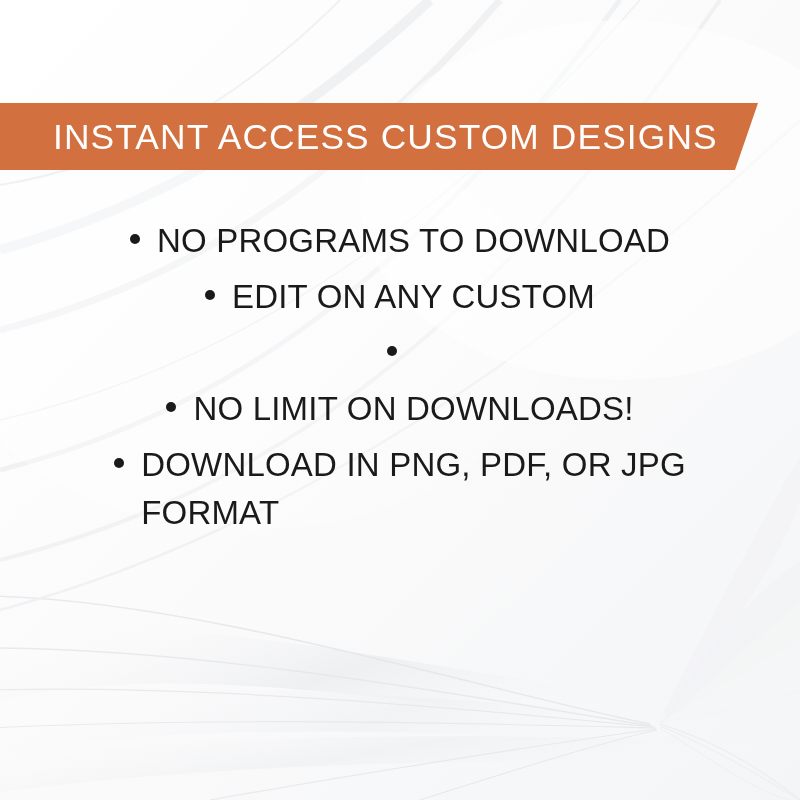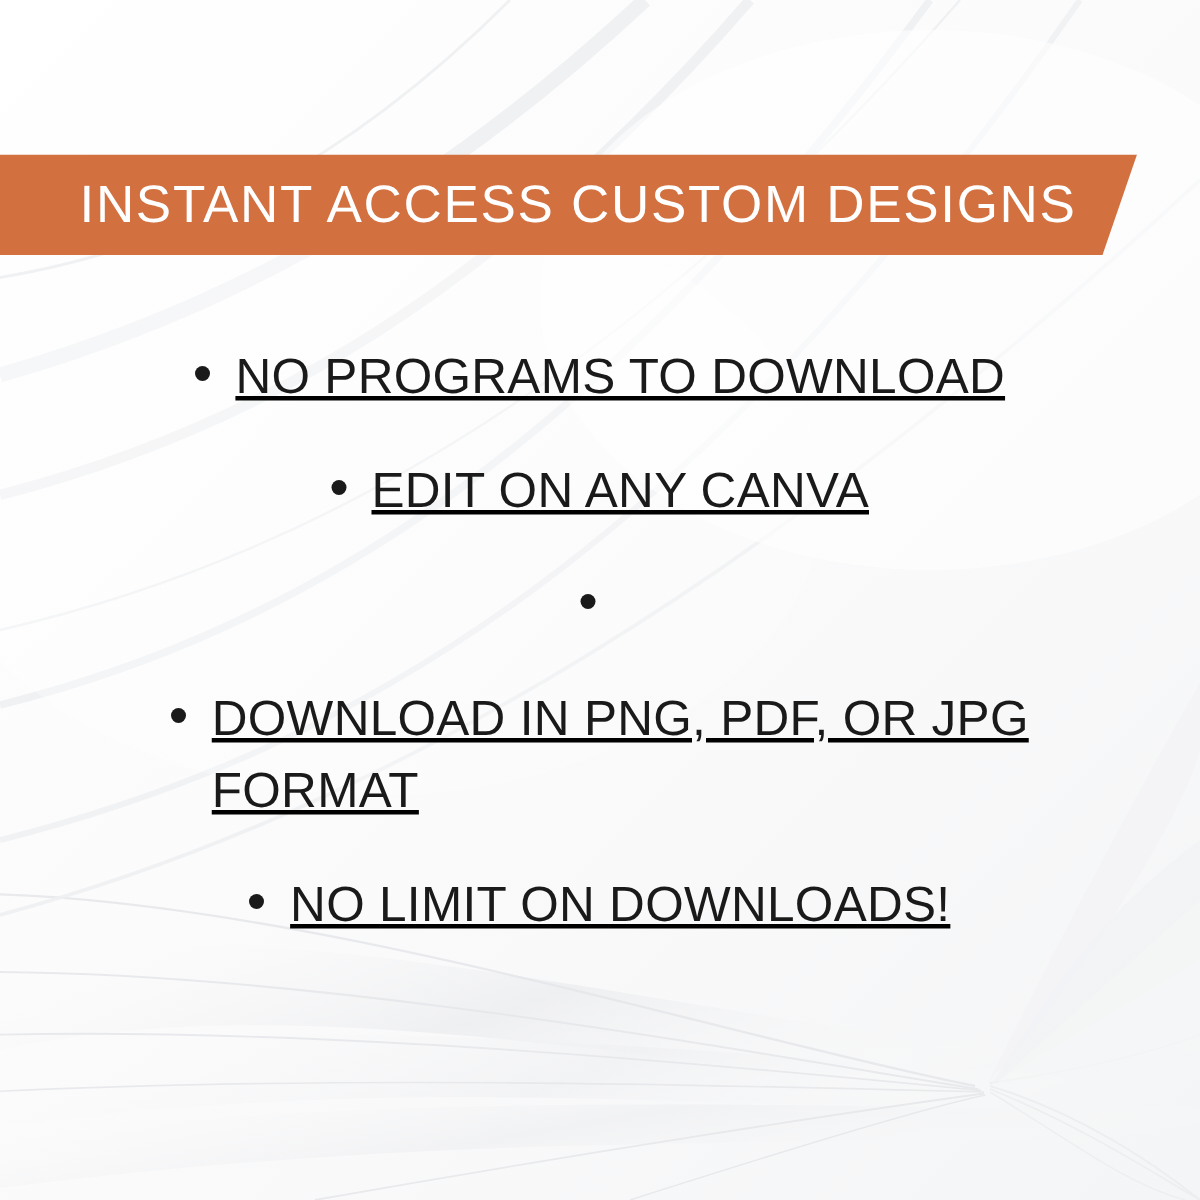--- a/index.html
+++ b/index.html
@@ -77,24 +77,23 @@
     margin: 0;
     padding: 0;
     display: flex;
     flex-direction: column;
     align-items: center;
   }
   .bullet-row {
     display: flex;
     align-items: flex-start;
     justify-content: flex-start;
-    margin: 14px;
+    margin: 4px;
     padding: 0;
     height: 48px;
-    text-decoration: underline;
   }
   .bullet-row.wrapped {
     height: 96px;
     align-items: flex-start;
   }
   .bullet-dot {
     flex: 0 0 auto;
     width: 10px;
     height: 10px;
     border-radius: 50%;
@@ -194,33 +193,33 @@
 
     <li class="bullet-row">
       <span class="bullet-dot"></span>
       <span class="bullet-text">NO PROGRAMS TO DOWNLOAD</span>
     </li>
 
 
 
     <li class="bullet-row">
       <span class="bullet-dot"></span>
-      <span class="bullet-text">EDIT ON ANY CANVA</span>
-    </li>
-
-    <li class="bullet-row">
-      <span class="bullet-dot"></span>
+      <span class="bullet-text">EDIT ON ANY CUSTOM</span>
+    </li>
+
+    <li class="bullet-row">
+      <span class="bullet-dot"></span>
+    </li>
+
+    <li class="bullet-row">
+      <span class="bullet-dot"></span>
+      <span class="bullet-text">NO LIMIT ON DOWNLOADS!</span>
     </li>
 
     <li class="bullet-row wrapped">
       <span class="bullet-dot"></span>
       <span class="bullet-text">DOWNLOAD IN PNG, PDF, OR JPG
 FORMAT</span>
     </li>
 
-    <li class="bullet-row">
-      <span class="bullet-dot"></span>
-      <span class="bullet-text">NO LIMIT ON DOWNLOADS!</span>
-    </li>
-
   </ul>
 
 </div>
 
 </body></html>

